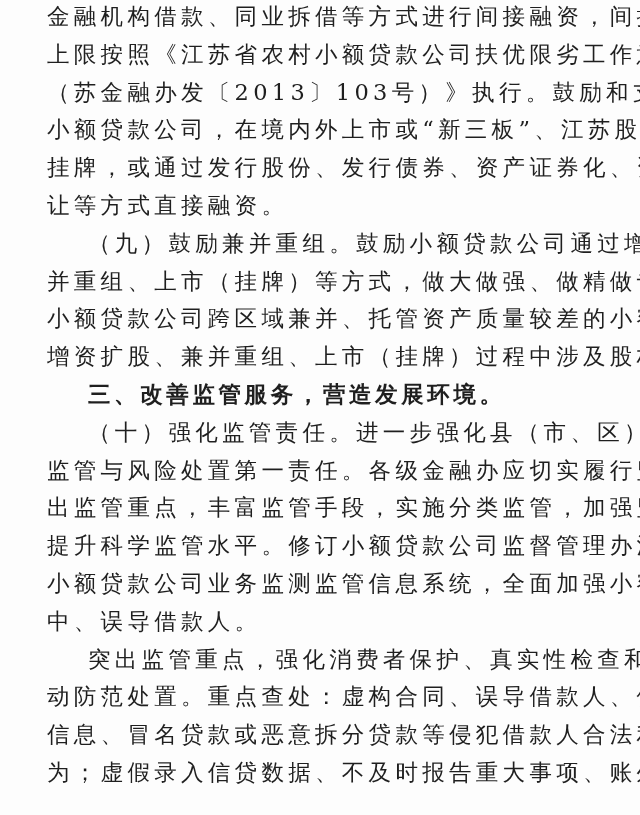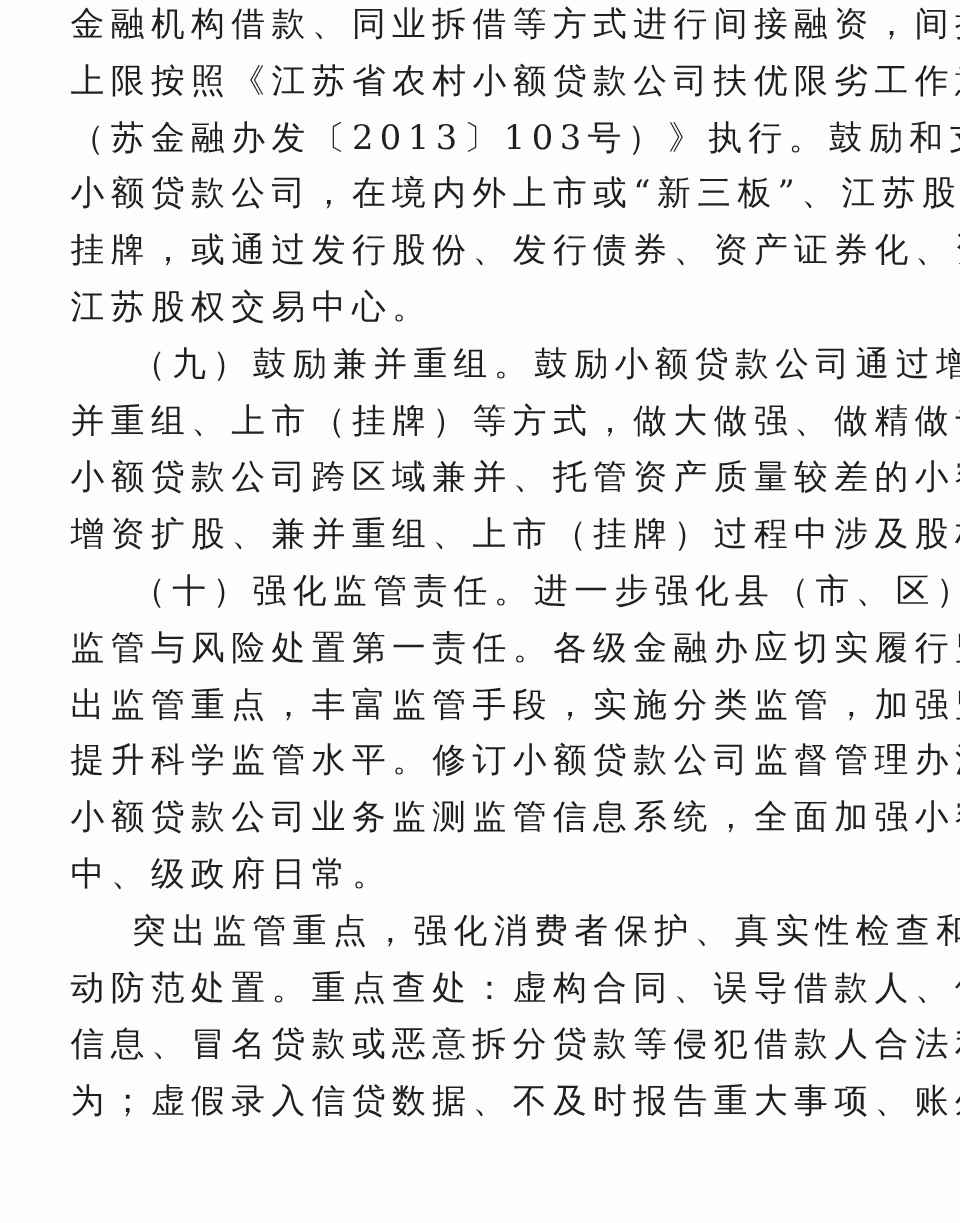--- a/index.html
+++ b/index.html
@@ -28,38 +28,41 @@
 
 <div class="page">
   <div class="content">
 
     <div class="para">
       <span class="line">金融机构借款、同业拆借等方式进行间接融资，间接融资的比例</span>
       <span class="line">上限按照《江苏省农村小额贷款公司扶优限劣工作意见（暂行）</span>
       <span class="line">（苏金融办发〔2013〕103号）》执行。鼓励和支持符合条件的</span>
       <span class="line">小额贷款公司，在境内外上市或“新三板”、江苏股权交易中心</span>
       <span class="line">挂牌，或通过发行股份、发行债券、资产证券化、资产收益权转</span>
-      <span class="line">江苏股权交易中心。</span>
+      <span class="line">让等方式直接融资。</span>
     </div>
 
     <div class="para">
       <span class="line" style="padding-left:41px">（九）鼓励兼并重组。鼓励小额贷款公司通过增资扩股、兼</span>
       <span class="line">并重组、上市（挂牌）等方式，做大做强、做精做专。支持优质</span>
       <span class="line">小额贷款公司跨区域兼并、托管资产质量较差的小额贷款公司。</span>
       <span class="line">增资扩股、兼并重组、上市（挂牌）过程中涉及股权变更的，股</span>
     </div>
 
+    <div class="para heading">
+      <span class="line" style="padding-left:41px">三、改善监管服务，营造发展环境。</span>
+    </div>
 
     <div class="para">
       <span class="line" style="padding-left:41px">（十）强化监管责任。进一步强化县（市、区）级政府日常</span>
       <span class="line">监管与风险处置第一责任。各级金融办应切实履行监管职责，突</span>
       <span class="line">出监管重点，丰富监管手段，实施分类监管，加强监管队伍建设，</span>
       <span class="line">提升科学监管水平。修订小额贷款公司监督管理办法，逐步完善</span>
       <span class="line">小额贷款公司业务监测监管信息系统，全面加强小额贷款公司事</span>
-      <span class="line">中、级政府日常。</span>
+      <span class="line">中、误导借款人。</span>
     </div>
 
     <div class="para">
       <span class="line" style="padding-left:41px">突出监管重点，强化消费者保护、真实性检查和非法金融活</span>
       <span class="line">动防范处置。重点查处：虚构合同、误导借款人、借用客户身份</span>
       <span class="line">信息、冒名贷款或恶意拆分贷款等侵犯借款人合法利益的违规行</span>
       <span class="line">为；虚假录入信贷数据、不及时报告重大事项、账外经营或设立</span>
     </div>
 
   </div>

